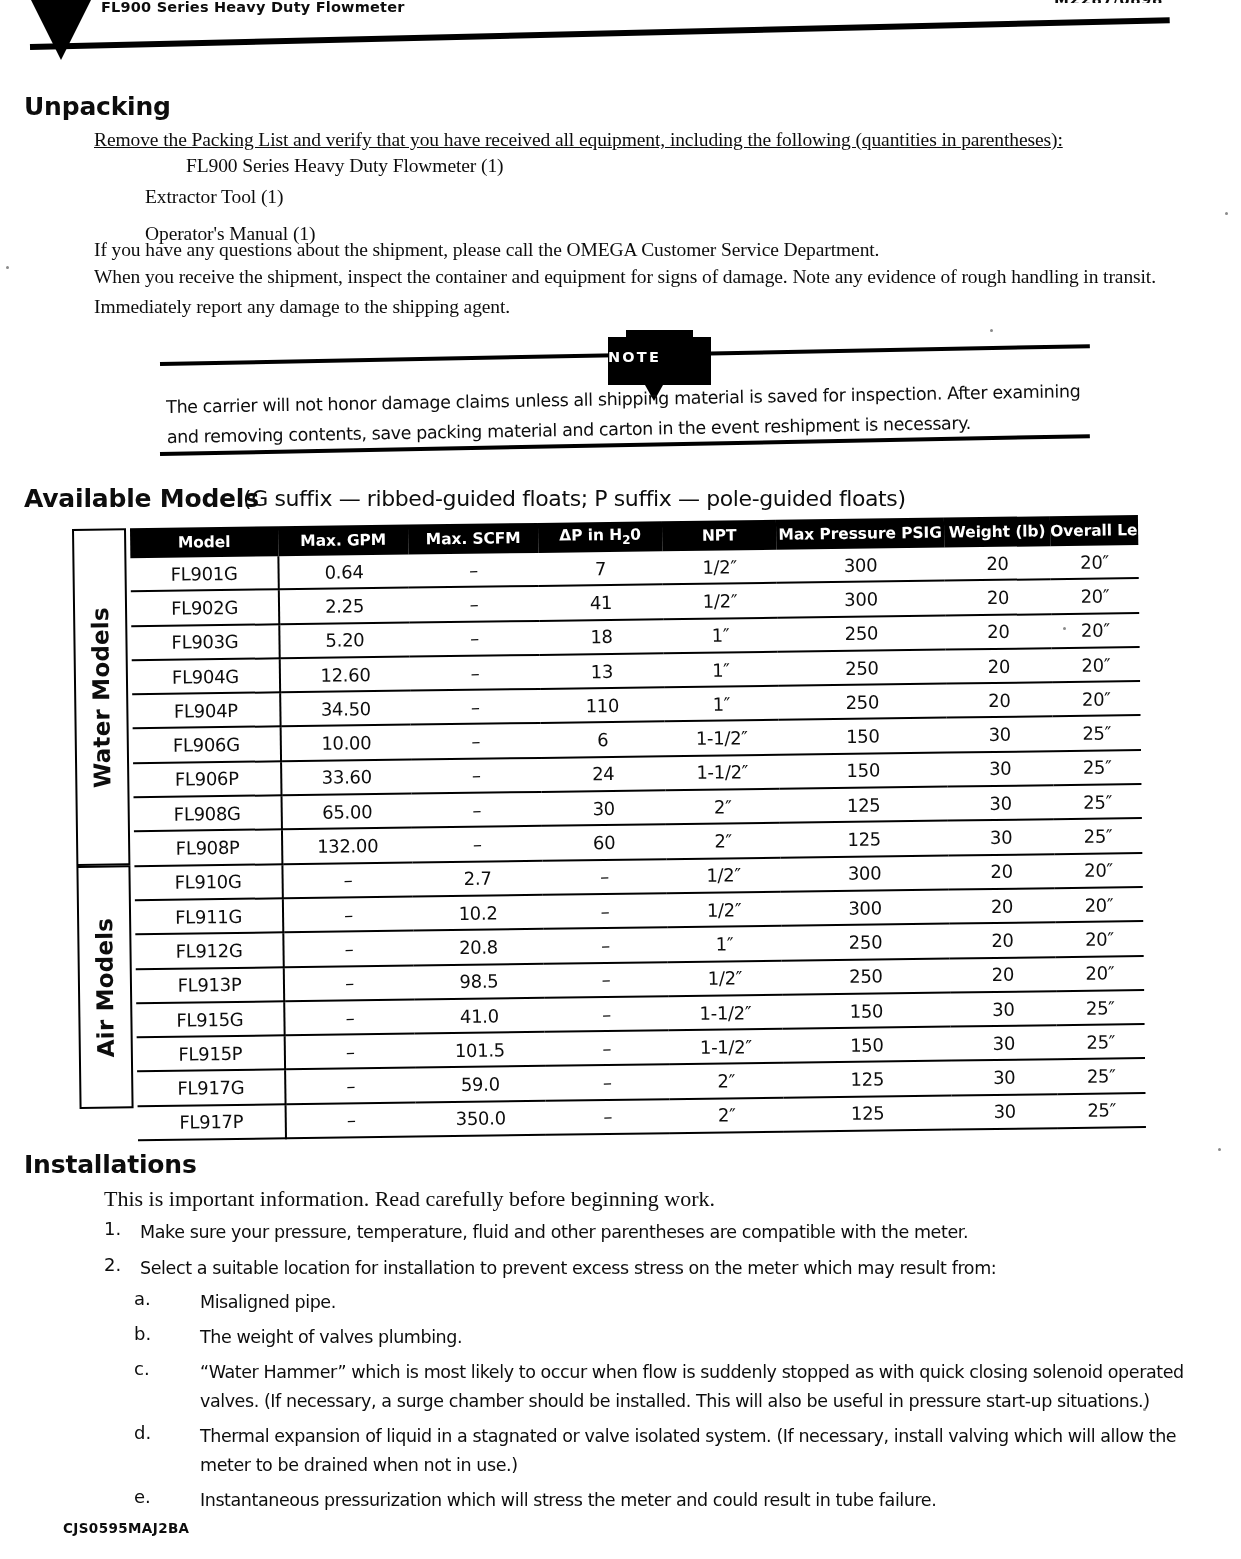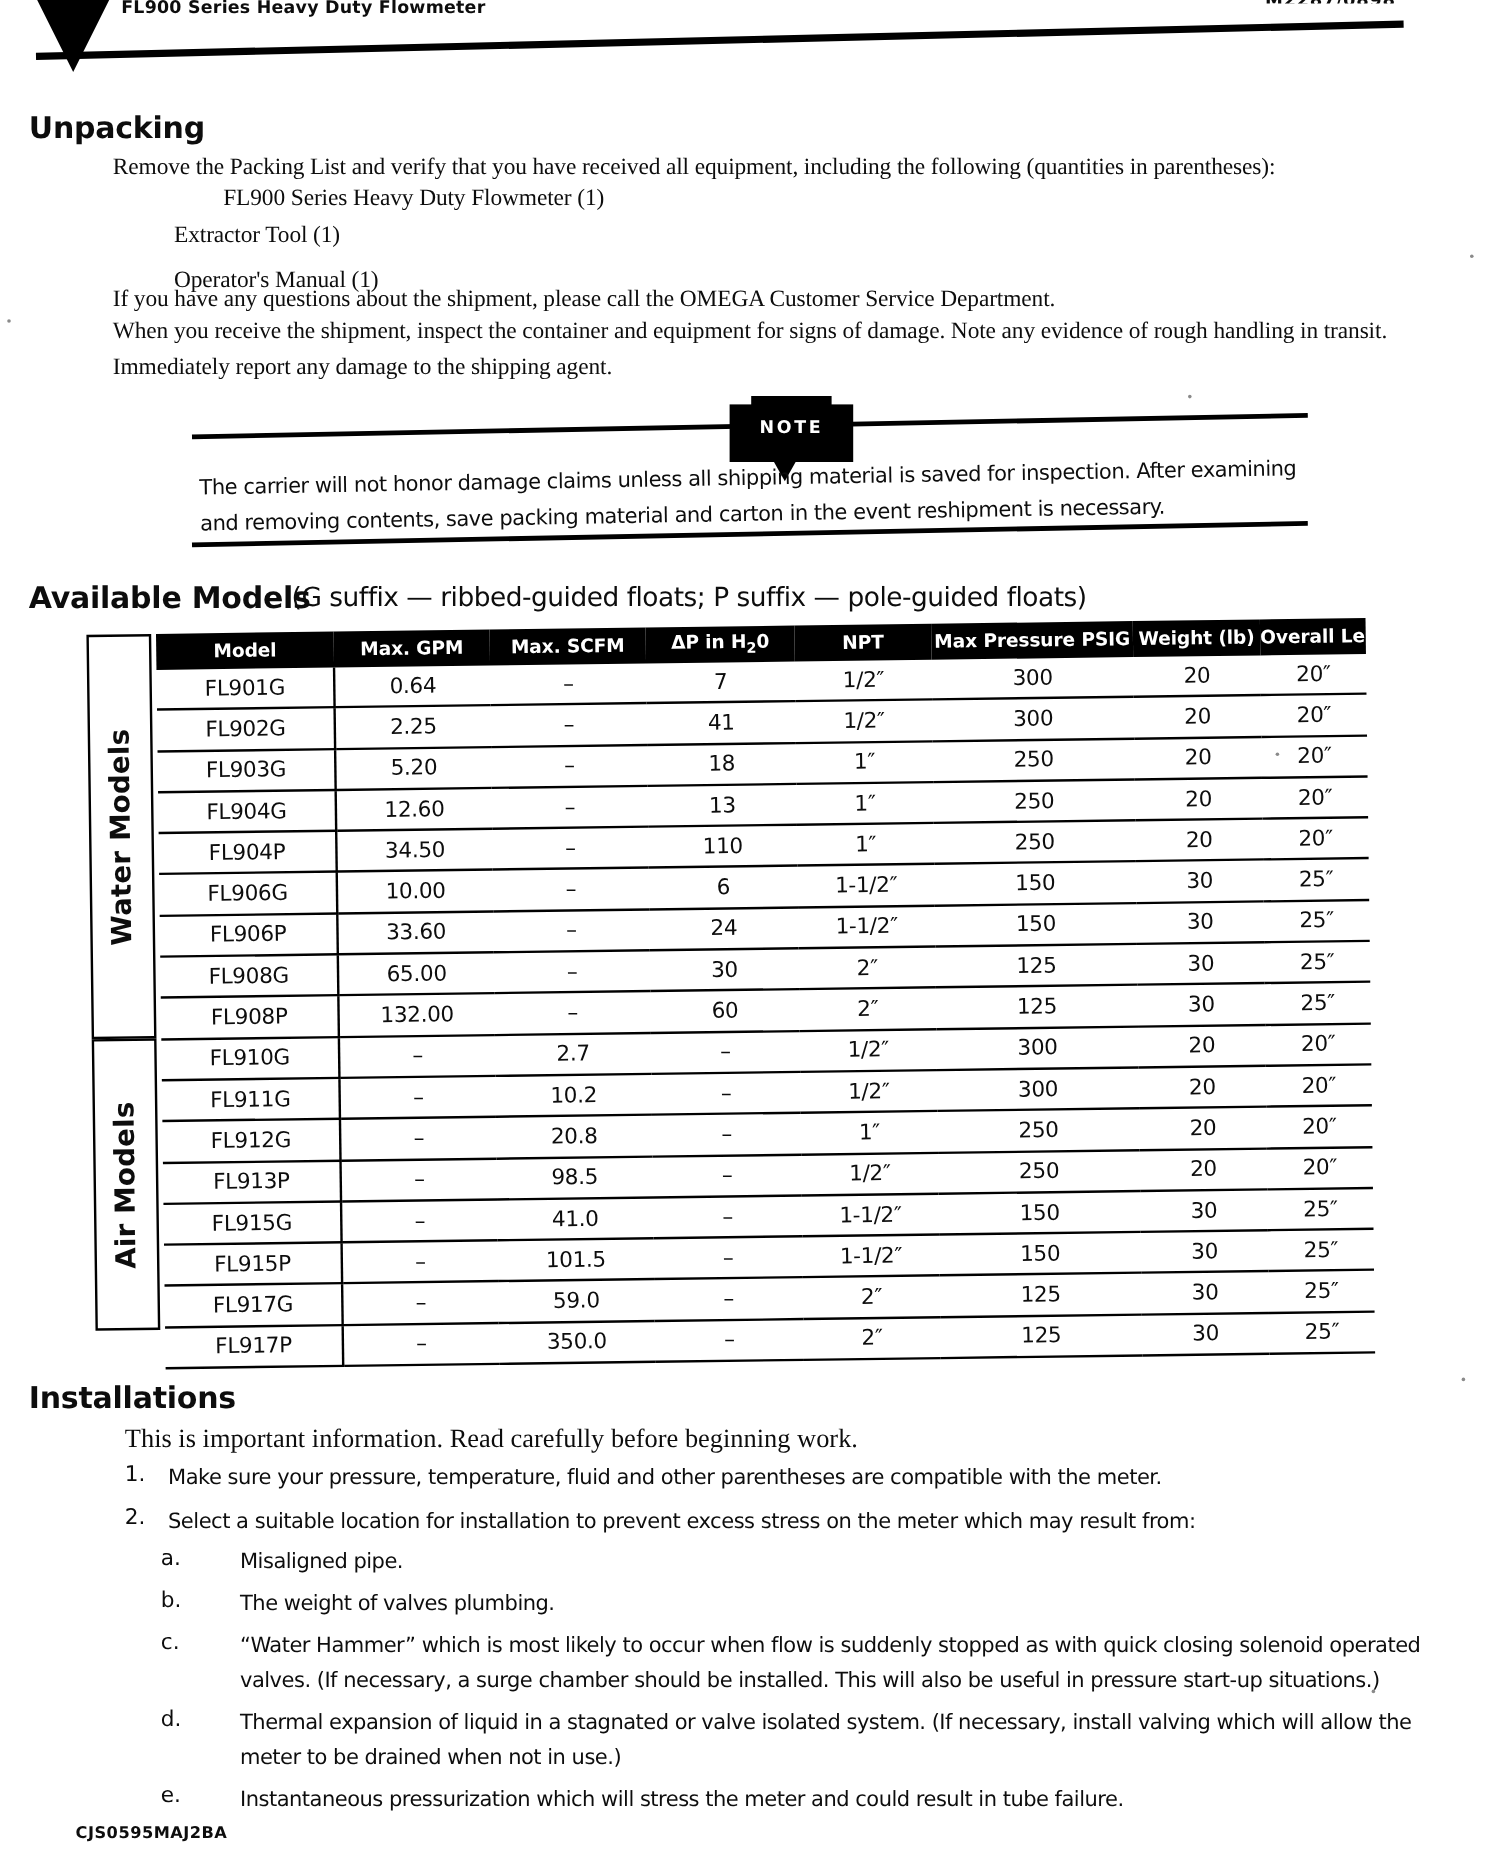--- a/index.html
+++ b/index.html
@@ -101,21 +101,20 @@
   .note-flag-tail {
     position: absolute; left: 645px; top: 55px;
     width: 0; height: 0;
     border-left: 9px solid transparent;
     border-right: 9px solid transparent;
     border-top: 16px solid #000;
   }
   .note-flag-label {
     position: absolute; left: 608px; top: 19px;
     width: 103px;
-    text-align: center;
     color: #ffffff;
     font-family: "DejaVu Sans", sans-serif;
     font-weight: bold;
     font-size: 14.5px;
     letter-spacing: 2.2px;
   }
   .note-text {
     position: absolute; left: 166px; top: 62px;
     width: 930px;
     font-family: "DejaVu Sans", sans-serif;
@@ -271,21 +270,21 @@
 
 <div id="page-header">
   <div class="hdr-triangle"></div>
   <div class="hdr-title">FL900 Series Heavy Duty Flowmeter</div>
   <div class="hdr-docnum">M2287/0898</div>
   <div class="hdr-rule"></div>
 </div>
 
 <div class="sec-heading" style="left:24px; top:92px;">Unpacking</div>
 
-<div class="body-serif" style="left:94px; top:125px; width:1080px;">Remove the Packing List and verify that you have received all equipment, including the following (quantities in parentheses):</div>
+<div class="body-serif" style="left:94px; top:125px; width:1080px;text-decoration:underline;">Remove the Packing List and verify that you have received all equipment, including the following (quantities in parentheses):</div>
 
 <div class="body-serif" style="left:145px; top:151px;margin-left:41px;">FL900 Series Heavy Duty Flowmeter (1)</div>
 <div class="body-serif" style="left:145px; top:182px;">Extractor Tool (1)</div>
 <div class="body-serif" style="left:145px; top:219px;">Operator's Manual (1)</div>
 
 <div class="body-serif" style="left:94px; top:235px; width:1090px;">If you have any questions about the shipment, please call the OMEGA Customer Service Department.</div>
 
 <div class="body-serif" style="left:94px; top:262px; width:1084px;">When you receive the shipment, inspect the container and equipment for signs of damage.  Note any evidence of rough handling in transit. Immediately report any damage to the shipping agent.</div>
 
 <div id="note-block">

